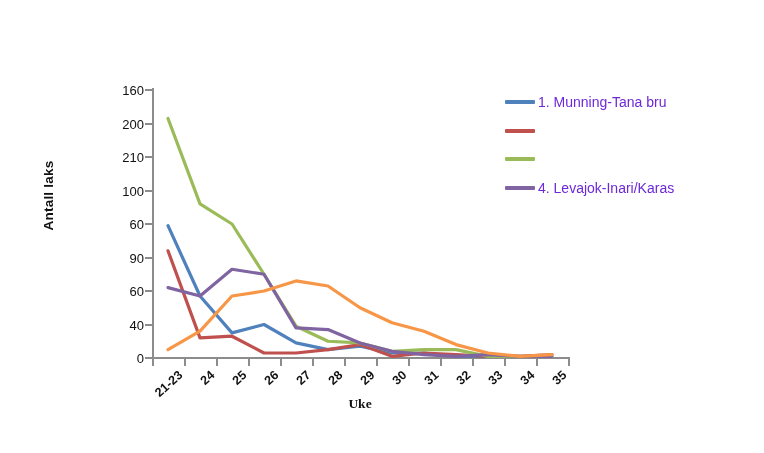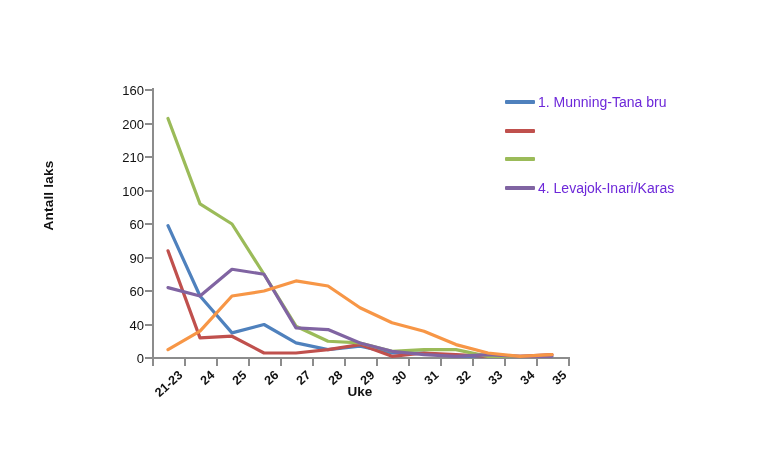--- a/index.html
+++ b/index.html
@@ -115,26 +115,27 @@
     white-space: nowrap;
     transform: rotate(-42deg);
     transform-origin: right top;
     text-align: right;
   }
 
   
   #x-axis-title {
     position: absolute;
     left: 152px;
-    top: 384px;
+    top: 396px;
     width: 416px;
     text-align: center;
     font-size: 13.5px;
     font-weight: bold;
     color: #111;
+    font-family: Liberation Serif, serif;
   }
 
   
   #legend {
     position: absolute;
     left: 505px;
     top: 88px;
     width: 250px;
   }
   .legend-item {

